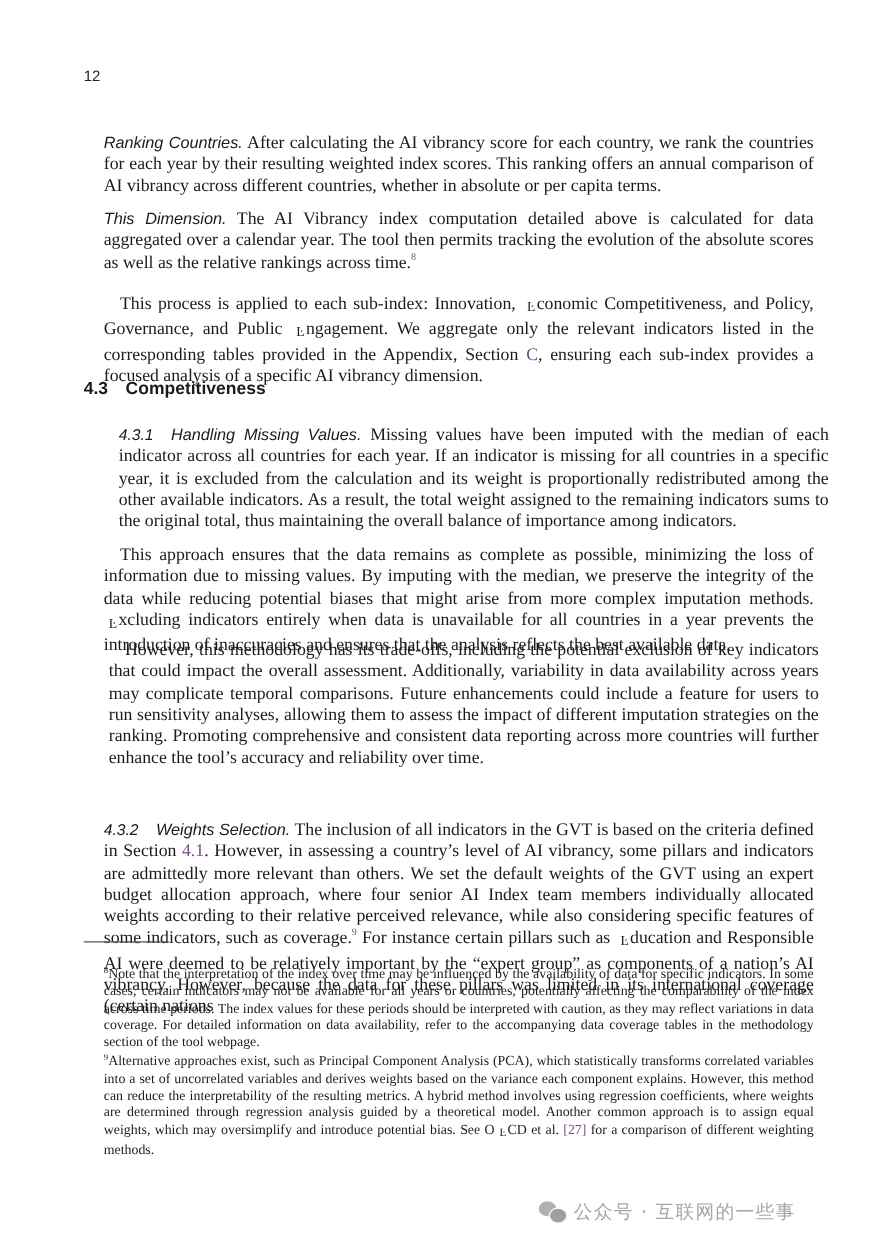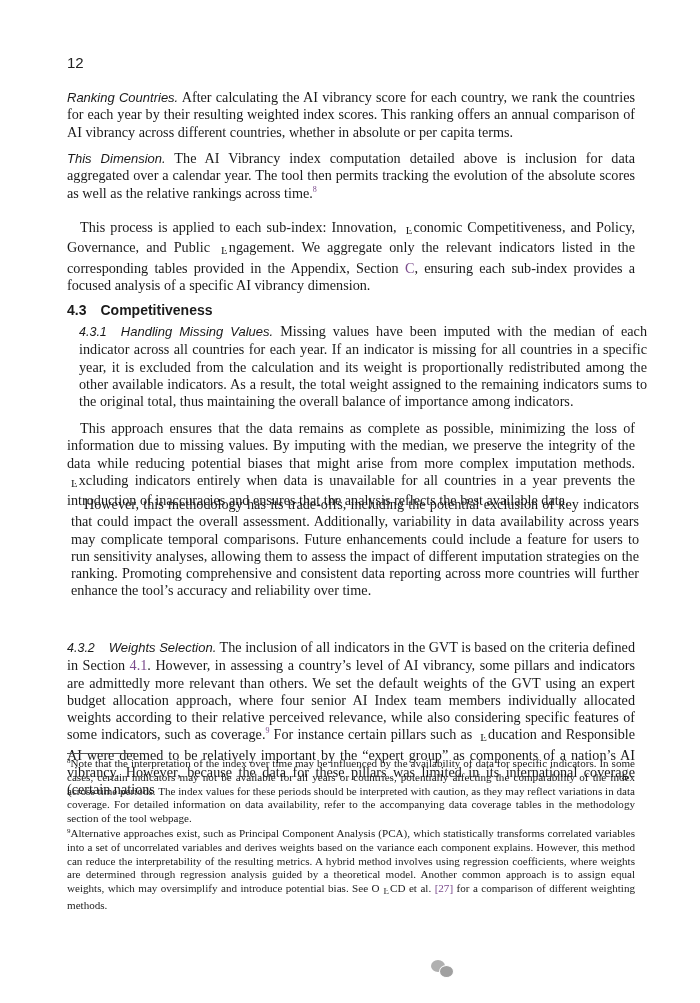--- a/index.html
+++ b/index.html
@@ -1,19 +1,19 @@
 <!DOCTYPE html>
 <html><head>
   <meta charset="utf-8">
   <style>
     html, body { margin: 0; padding: 0; background: #ffffff; }
     body { width: 700px; height: 1003px; position: relative; overflow: hidden; color: #1a1a1a; }
     .page { position: absolute; left: 67px; top: 0; width: 568px; font-family: "Liberation Serif", "DejaVu Serif", serif; }
-    .page-number { position: absolute; top: 54px; left: 0; font-family: "Liberation Sans", sans-serif; font-size: 15px; color: #222; }
-    p { margin: 0; font-size: 14.2px; line-height: 17.3px; text-align: justify; }
+    .page-number { position: absolute; top: 54px; left: 0; font-family: "Liberation Sans", sans-serif; font-size: 12px; color: #222; }
+    p { margin: 16px; font-size: 14.2px; line-height: 17.3px; text-align: justify; }
     .indent { text-indent: 13px; font-family: Liberation Serif, serif; }
     .runin { font-style: italic; font-family: "Liberation Sans", "DejaVu Sans", sans-serif; font-size: 13px; }
     .num { font-style: italic; font-family: "Liberation Sans", sans-serif; font-size: 12.5px; margin-right: 14px; }
     .link { color: #7a4a8c; }
     sup { font-size: 8px; line-height: 0; vertical-align: 6px; }
     sup.link { color: #7a4a8c; }
     .odd-e { font-size: 11px; vertical-align: -2px; margin: 0 1px 0 4px; }
     h3 { margin: 0; font-family: "Liberation Sans", "DejaVu Sans", sans-serif; font-weight: bold; font-size: 14px; line-height: 18px; }
     h3 .secnum { margin-right: 14px; }
     .fn-rule { width: 68px; height: 1px; background: #555; margin: 0; }
@@ -28,21 +28,21 @@
 <body>
 
 <div class="page">
   <div class="page-number">12</div>
 
   <p style="position:absolute; top:89px; left:0; width:568px;">
     <span class="runin">Ranking Countries.</span><span> After calculating the AI vibrancy score for each country, we rank the countries for each year by their resulting weighted index scores. This ranking offers an annual comparison of AI vibrancy across different countries, whether in absolute or per capita terms.</span>
   </p>
 
   <p style="position:absolute; top:150px; left:0; width:568px;">
-    <span class="runin">This Dimension.</span><span> The AI Vibrancy index computation detailed above is inclusion for data aggregated over a calendar year. The tool then permits tracking the evolution of the absolute scores as well as the relative rankings across time.</span><sup class="link">8</sup>
+    <span class="runin">This Dimension.</span><span> The AI Vibrancy index computation detailed above is calculated for data aggregated over a calendar year. The tool then permits tracking the evolution of the absolute scores as well as the relative rankings across time.</span><sup class="link">8</sup>
   </p>
 
   <p class="indent" style="position:absolute; top:219px; left:0; width:568px;">
     <span>This process is applied to each sub-index: Innovation, </span><span class="odd-e">Ŀ</span><span>conomic Competitiveness, and Policy, Governance, and Public </span><span class="odd-e">Ŀ</span><span>ngagement. We aggregate only the relevant indicators listed in the corresponding tables provided in the Appendix, Section </span><span class="link">C</span><span>, ensuring each sub-index provides a focused analysis of a specific AI vibrancy dimension.</span>
   </p>
 
   <h3 style="position:absolute; top:301px; left:0;">
     <span class="secnum">4.3</span><span>Competitiveness</span>
   </h3>
 
@@ -71,13 +71,14 @@
   <p class="footnote" style="position:absolute; top:827px; left:0; width:568px;">
     <sup>9</sup><span>Alternative approaches exist, such as Principal Component Analysis (PCA), which statistically transforms correlated variables into a set of uncorrelated variables and derives weights based on the variance each component explains. However, this method can reduce the interpretability of the resulting metrics. A hybrid method involves using regression coefficients, where weights are determined through regression analysis guided by a theoretical model. Another common approach is to assign equal weights, which may oversimplify and introduce potential bias. See O</span><span class="odd-e" style="font-size:9px;">Ŀ</span><span>CD et al. </span><span class="link">[27]</span><span> for a comparison of different weighting methods.</span>
   </p>
 </div>
 
 <div class="watermark">
   <span class="wechat-icon">
       <span class="b1"></span>
       <span class="b2"></span>
     </span>
+  <span>公众号 · 互联网的一些事</span>
 </div>
 
 </body></html>

